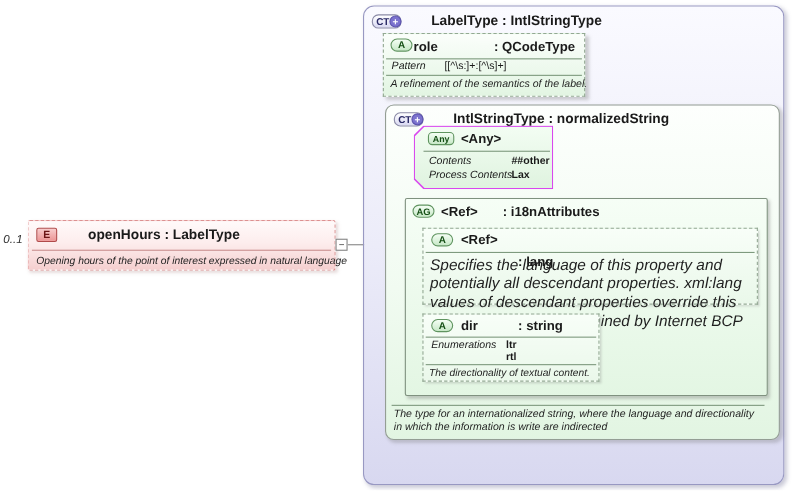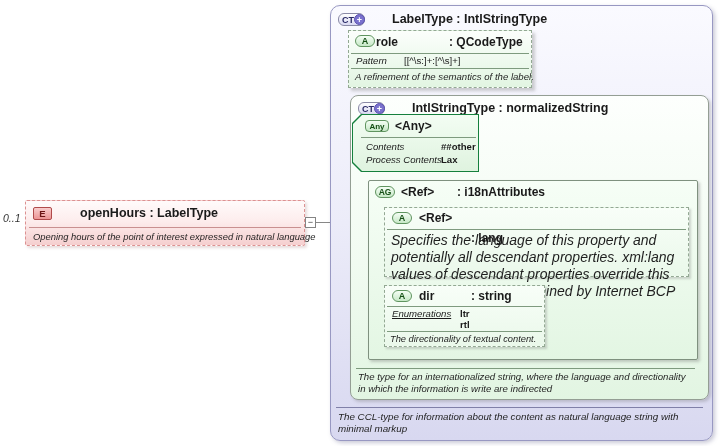--- a/index.html
+++ b/index.html
@@ -50,21 +50,21 @@
   .role-box{left:348px;top:30px;width:184px;height:58px;border:1px dashed #93a893;
             background:linear-gradient(180deg,#fbfefb,#e2f5e2);
             box-shadow:3px 3px 3px rgba(120,120,120,.35);}
 
   .intl-box{left:350px;top:95px;width:359px;height:305px;border:1px solid #949e94;border-radius:8px;
             background:linear-gradient(180deg,#fdfffd 0%,#f1fbf1 55%,#e2f5e2 100%);
             box-shadow:2px 2px 3px rgba(110,110,110,.3);}
   .intl-footer{position:absolute;left:5px;right:13px;bottom:4px;border-top:1px solid #7e9a7e;
             font-style:italic;font-size:9.6px;padding:2px 2px 0 2px;line-height:1.25;color:#1f1f1f;}
 
-  .any-clip{left:352px;top:114px;width:127px;height:58px;background:#15803d;
+  .any-clip{left:376px;top:114px;width:127px;height:58px;background:#d946ef;
             clip-path:polygon(9px 0,100% 0,100% 100%,9px 100%,0 calc(100% - 9px),0 9px);
             filter:drop-shadow(2px 2px 2px rgba(110,110,110,.35));}
   .any-fill{position:absolute;inset:1px;clip-path:polygon(9px 0,100% 0,100% 100%,9px 100%,0 calc(100% - 9px),0 9px);
             background:linear-gradient(180deg,#f3fdf3,#dff3df);}
 
   .ag-box{left:368px;top:180px;width:330px;height:180px;border:1px solid #7f917f;border-radius:2px;
             background:linear-gradient(180deg,#f6fef6,#e3f6e3);
             box-shadow:2px 2px 3px rgba(110,110,110,.35);}
 
   .lang-box{left:384px;top:207px;width:305px;height:70px;border:1px dashed #93a893;
@@ -101,21 +101,20 @@
   <div class="ln" style="left:379px;top:313px;width:7px;height:1px;"></div>
 
   <div class="abs outer-box">
     <div style="position:absolute;left:7px;top:6px;display:flex;align-items:center;gap:7px;">
       <span class="ic ic-ct">
         <span>CT</span>
         <span class="plus">+</span>
       </span>
       <span class="ttl">LabelType : IntlStringType</span>
     </div>
-    <div class="outer-footer">The CCL-type for information about the content as natural language string with minimal markup</div>
   </div>
 
   <div class="abs role-box">
     <div class="hrow" style="height:22px;">
       <span class="ic ic-a" style="position:absolute;left:6px;top:4px;">A</span>
       <span class="nm" style="left:27px;top:4px;">role</span>
       <span class="tp" style="left:100px;top:4px;">: QCodeType</span>
     </div>
     <div class="sep-g"></div>
     <div class="frow" style="height:14px;">
@@ -174,21 +173,21 @@
   </div>
 
   <div class="abs dir-box">
     <div class="hrow" style="height:20px;">
       <span class="ic ic-a" style="position:absolute;left:7px;top:4px;">A</span>
       <span class="nm" style="left:34px;top:3px;">dir</span>
       <span class="tp" style="left:86px;top:3px;">: string</span>
     </div>
     <div class="sep-g"></div>
     <div class="frow" style="height:24px;">
-      <span class="flabel" style="left:7px;top:1px;text-decoration:underline;">Enumerations</span>
+      <span class="flabel" style="left:7px;top:1px;">Enumerations</span>
       <span class="fvalue" style="left:75px;top:1px;">ltr</span>
       <span class="fvalue" style="left:75px;top:12px;">rtl</span>
     </div>
     <div class="sep-g"></div>
     <div class="ann nowrap" style="font-size:9.3px;padding-left:5px;">The directionality of textual content.</div>
   </div>
 
   <span class="abs card">0..1</span>
   <div class="abs elem-box">
     <div style="position:absolute;left:7px;top:5px;display:flex;align-items:center;gap:8px;">

